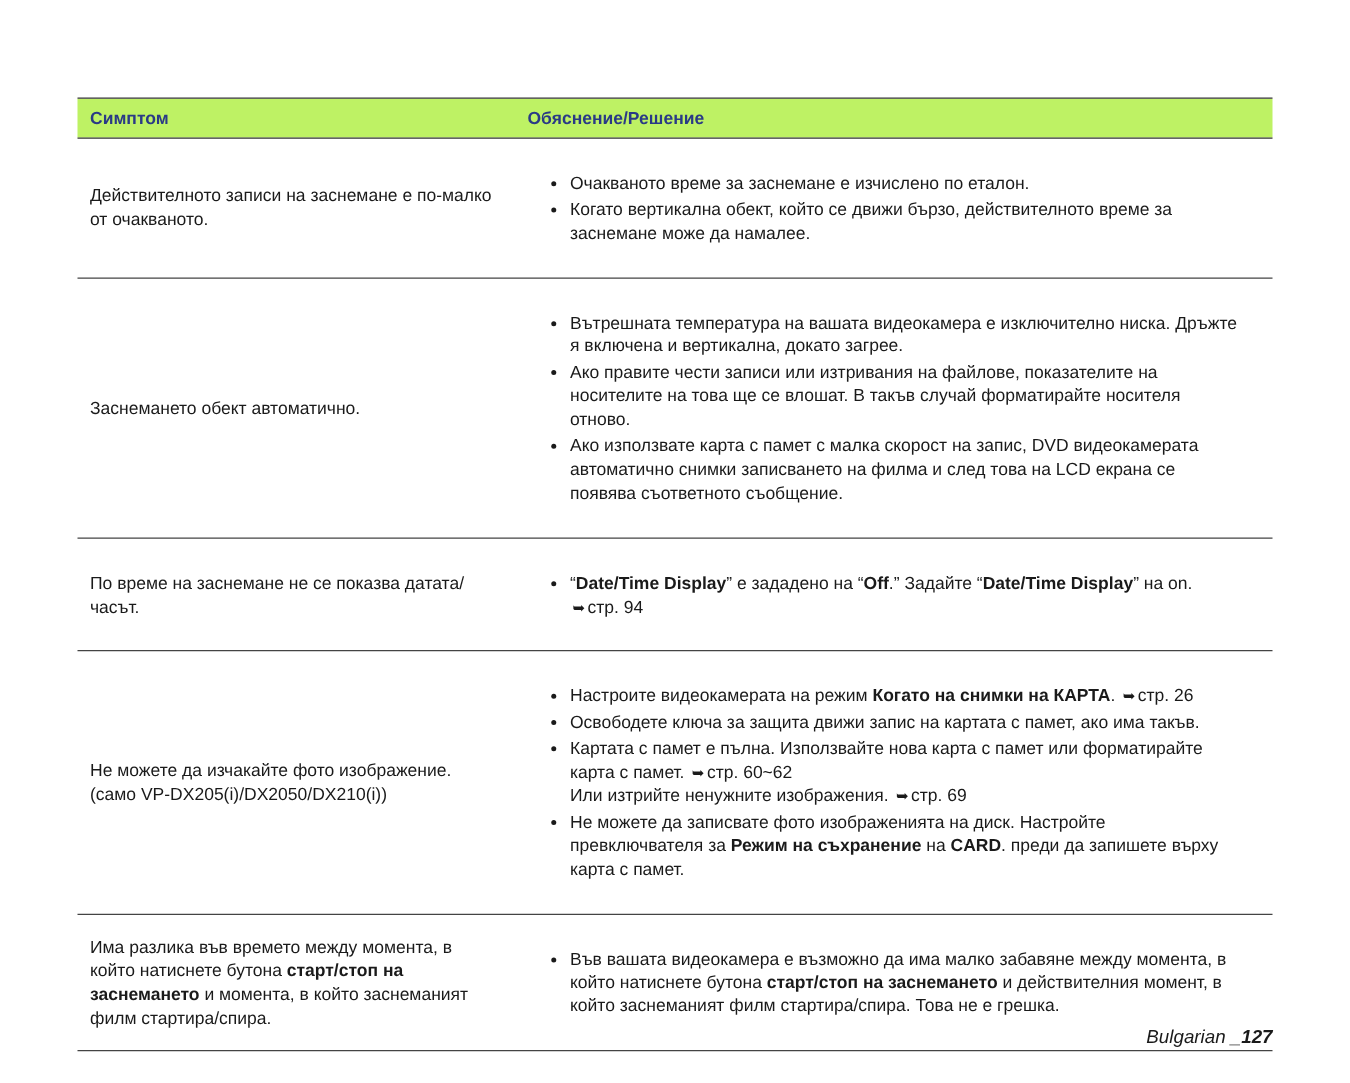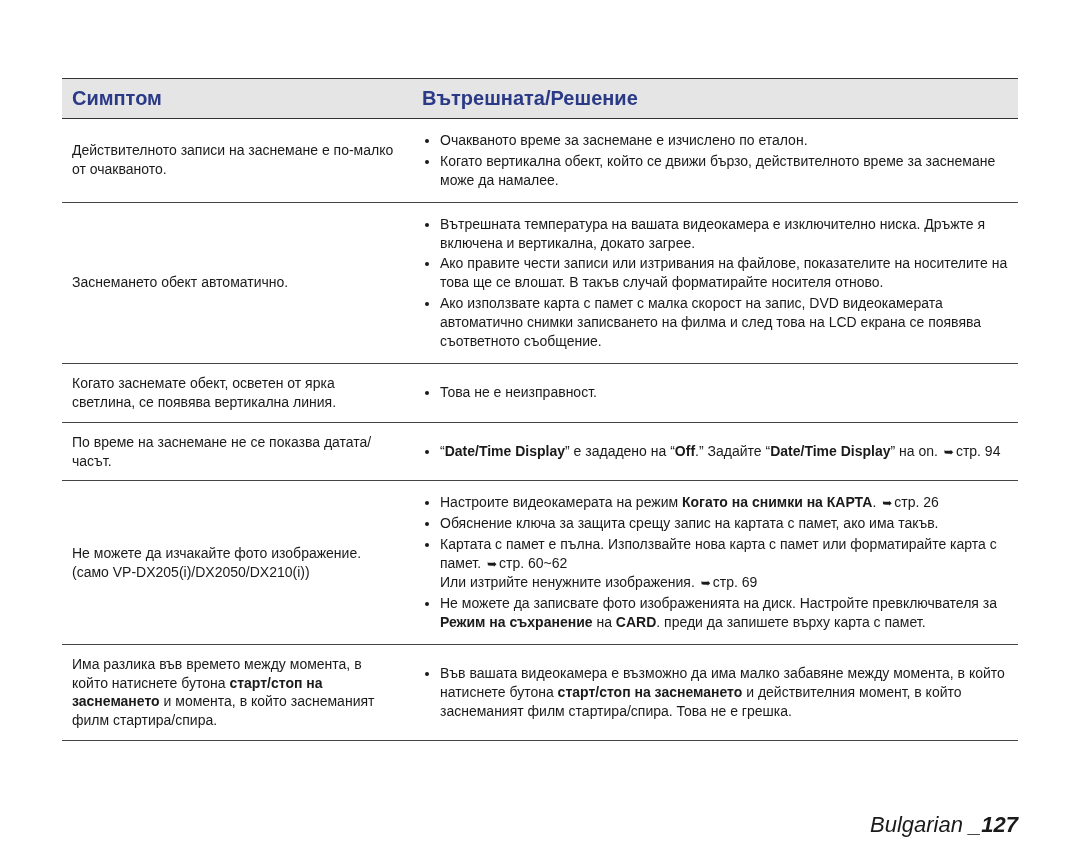--- a/index.html
+++ b/index.html
@@ -21,77 +21,77 @@
   table {
     width: 100%;
     border-collapse: collapse;
     table-layout: fixed;
     font-size: 14px;
     line-height: 1.35;
   }
   col.sym { width: 350px; }
   col.sol { width: auto; }
   thead th {
-    background: #e5e5e5;
+    background: #bef264;
     color: #2a3a86;
     font-weight: bold;
     text-align: left;
     padding: 6px 10px;
     border-top: 1px solid #333;
     border-bottom: 1px solid #333;
-    font-size: 20px;
+    font-size: 14px;
   }
   tbody td {
     vertical-align: middle;
     padding: 10px 10px;
     border-bottom: 1px solid #444;
   }
   td.sym {
     padding-right: 14px;
   }
   ul.bul {
     list-style: disc;
-    margin: 0;
+    margin: 16px;
     padding: 0 0 0 18px;
   }
   ul.bul > li {
     margin: 2px 0;
   }
   .b { font-weight: bold; }
   .arrow::before {
     content: "\27A5";
     font-size: 12px;
     margin: 0 2px 0 2px;
   }
   .footer {
     position: absolute;
     bottom: 28px;
     right: 62px;
-    font-size: 22px;
+    font-size: 15px;
     font-style: italic;
   }
   .footer .pg {
     font-weight: bold;
     font-style: italic;
   }
 </style>
 </head>
 <body>
 
 <div class="page">
 
   <table>
     <colgroup>
         <col class="sym">
         <col class="sol">
       </colgroup>
     <thead>
       <tr>
         <th>Симптом</th>
-        <th>Вътрешната/Решение</th>
+        <th>Обяснение/Решение</th>
       </tr>
     </thead>
     <tbody id="tbody">
         <tr>
           <td class="sym">Действителното записи на заснемане е по-малко от очакваното.</td>
           <td>
             <ul class="bul">
               <li>Очакваното време за заснемане е изчислено по еталон.</li>
               <li>Когато вертикална обект, който се движи бързо, действителното време за заснемане може да намалее.</li>
             </ul>
@@ -101,41 +101,33 @@
           <td class="sym">Заснемането обект автоматично.</td>
           <td>
             <ul class="bul">
               <li>Вътрешната температура на вашата видеокамера е изключително ниска. Дръжте я включена и вертикална, докато загрее.</li>
               <li>Ако правите чести записи или изтривания на файлове, показателите на носителите на това ще се влошат. В такъв случай форматирайте носителя отново.</li>
               <li>Ако използвате карта с памет с малка скорост на запис, DVD видеокамерата автоматично снимки записването на филма и след това на LCD екрана се появява съответното съобщение.</li>
             </ul>
           </td>
         </tr>
         <tr>
-          <td class="sym">Когато заснемате обект, осветен от ярка светлина, се появява вертикална линия.</td>
-          <td>
-            <ul class="bul">
-              <li>Това не е неизправност.</li>
-            </ul>
-          </td>
-        </tr>
-        <tr>
           <td class="sym">По време на заснемане не се показва датата/часът.</td>
           <td>
             <ul class="bul">
               <li>“<span class="b">Date/Time Display</span>” е зададено на “<span class="b">Off</span>.” Задайте “<span class="b">Date/Time Display</span>” на on. <span class="arrow"></span>стр. 94</li>
             </ul>
           </td>
         </tr>
         <tr>
           <td class="sym">Не можете да изчакайте фото изображение. (само VP-DX205(i)/DX2050/DX210(i))</td>
           <td>
             <ul class="bul">
               <li>Настроите видеокамерата на режим <span class="b">Когато на снимки на КАРТА</span>. <span class="arrow"></span>стр. 26</li>
-              <li>Обяснение ключа за защита срещу запис на картата с памет, ако има такъв.</li>
+              <li>Освободете ключа за защита движи запис на картата с памет, ако има такъв.</li>
               <li>Картата с памет е пълна. Използвайте нова карта с памет или форматирайте карта с памет. <span class="arrow"></span>стр. 60~62<br>Или изтрийте ненужните изображения. <span class="arrow"></span>стр. 69</li>
               <li>Не можете да записвате фото изображенията на диск. Настройте превключвателя за <span class="b">Режим на съхранение</span> на <span class="b">CARD</span>. преди да запишете върху карта с памет.</li>
             </ul>
           </td>
         </tr>
         <tr>
           <td class="sym">Има разлика във времето между момента, в който натиснете бутона <span class="b">старт/стоп на заснемането</span> и момента, в който заснеманият филм стартира/спира.</td>
           <td>
             <ul class="bul">
               <li>Във вашата видеокамера е възможно да има малко забавяне между момента, в който натиснете бутона <span class="b">старт/стоп на заснемането</span> и действителния момент, в който заснеманият филм стартира/спира. Това не е грешка.</li>

